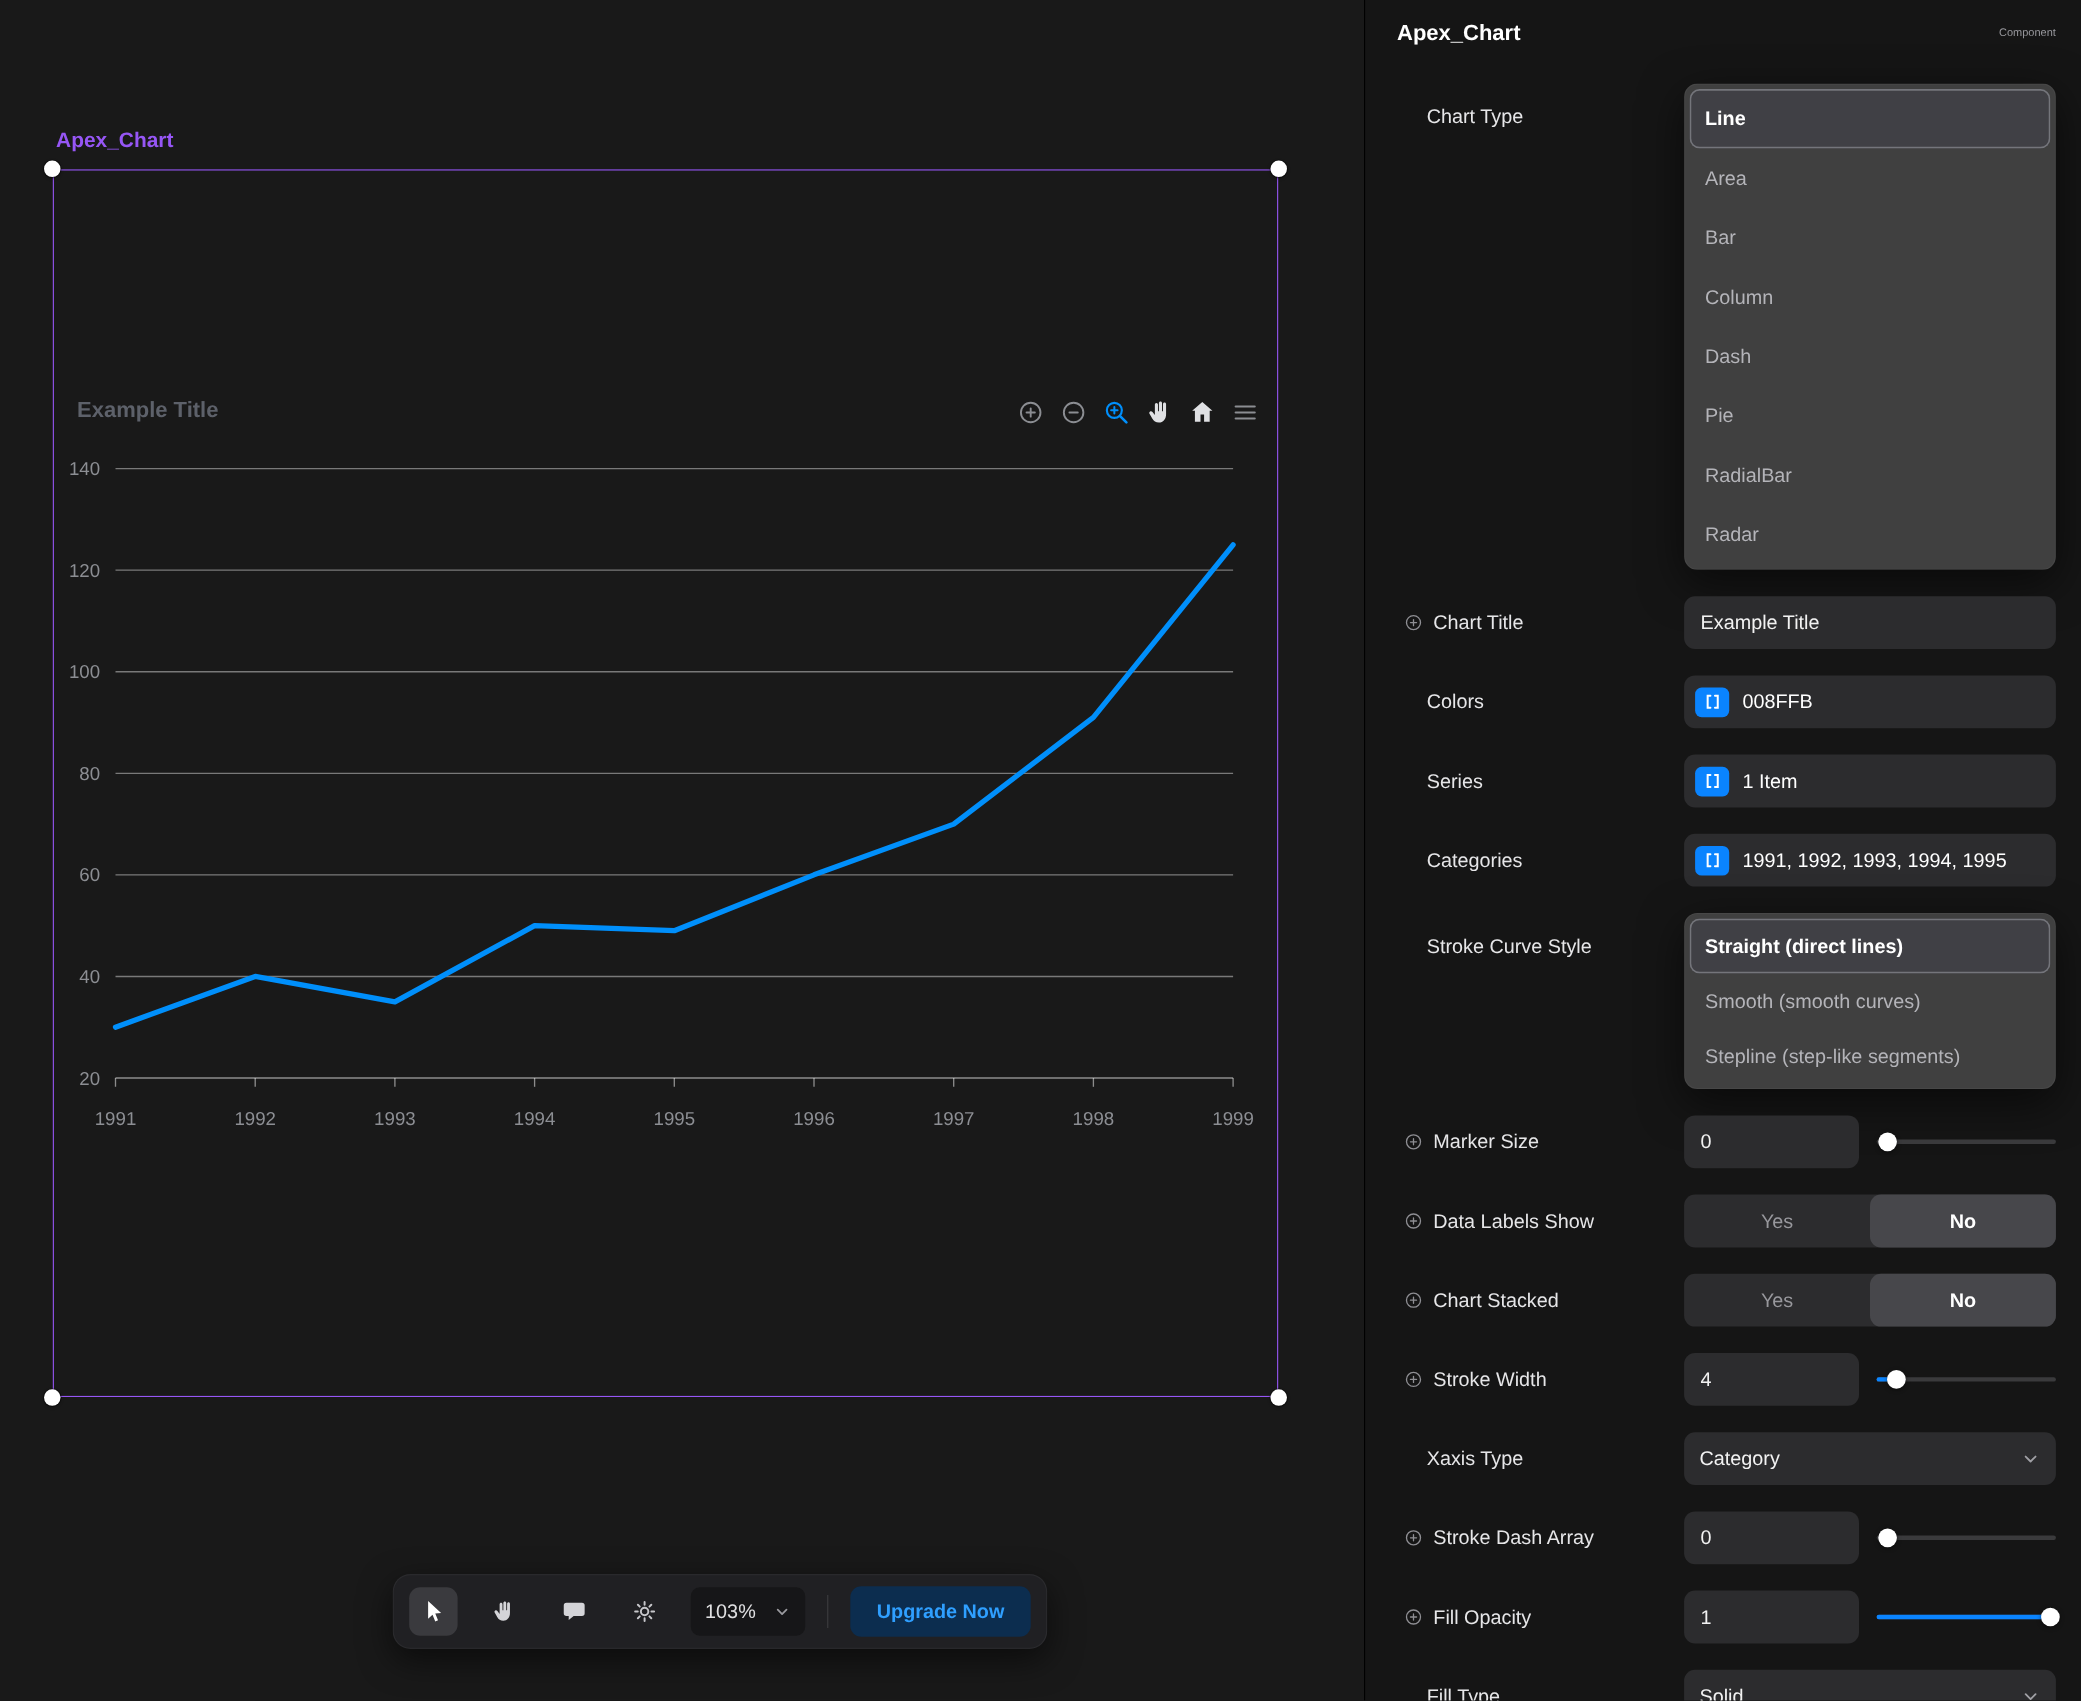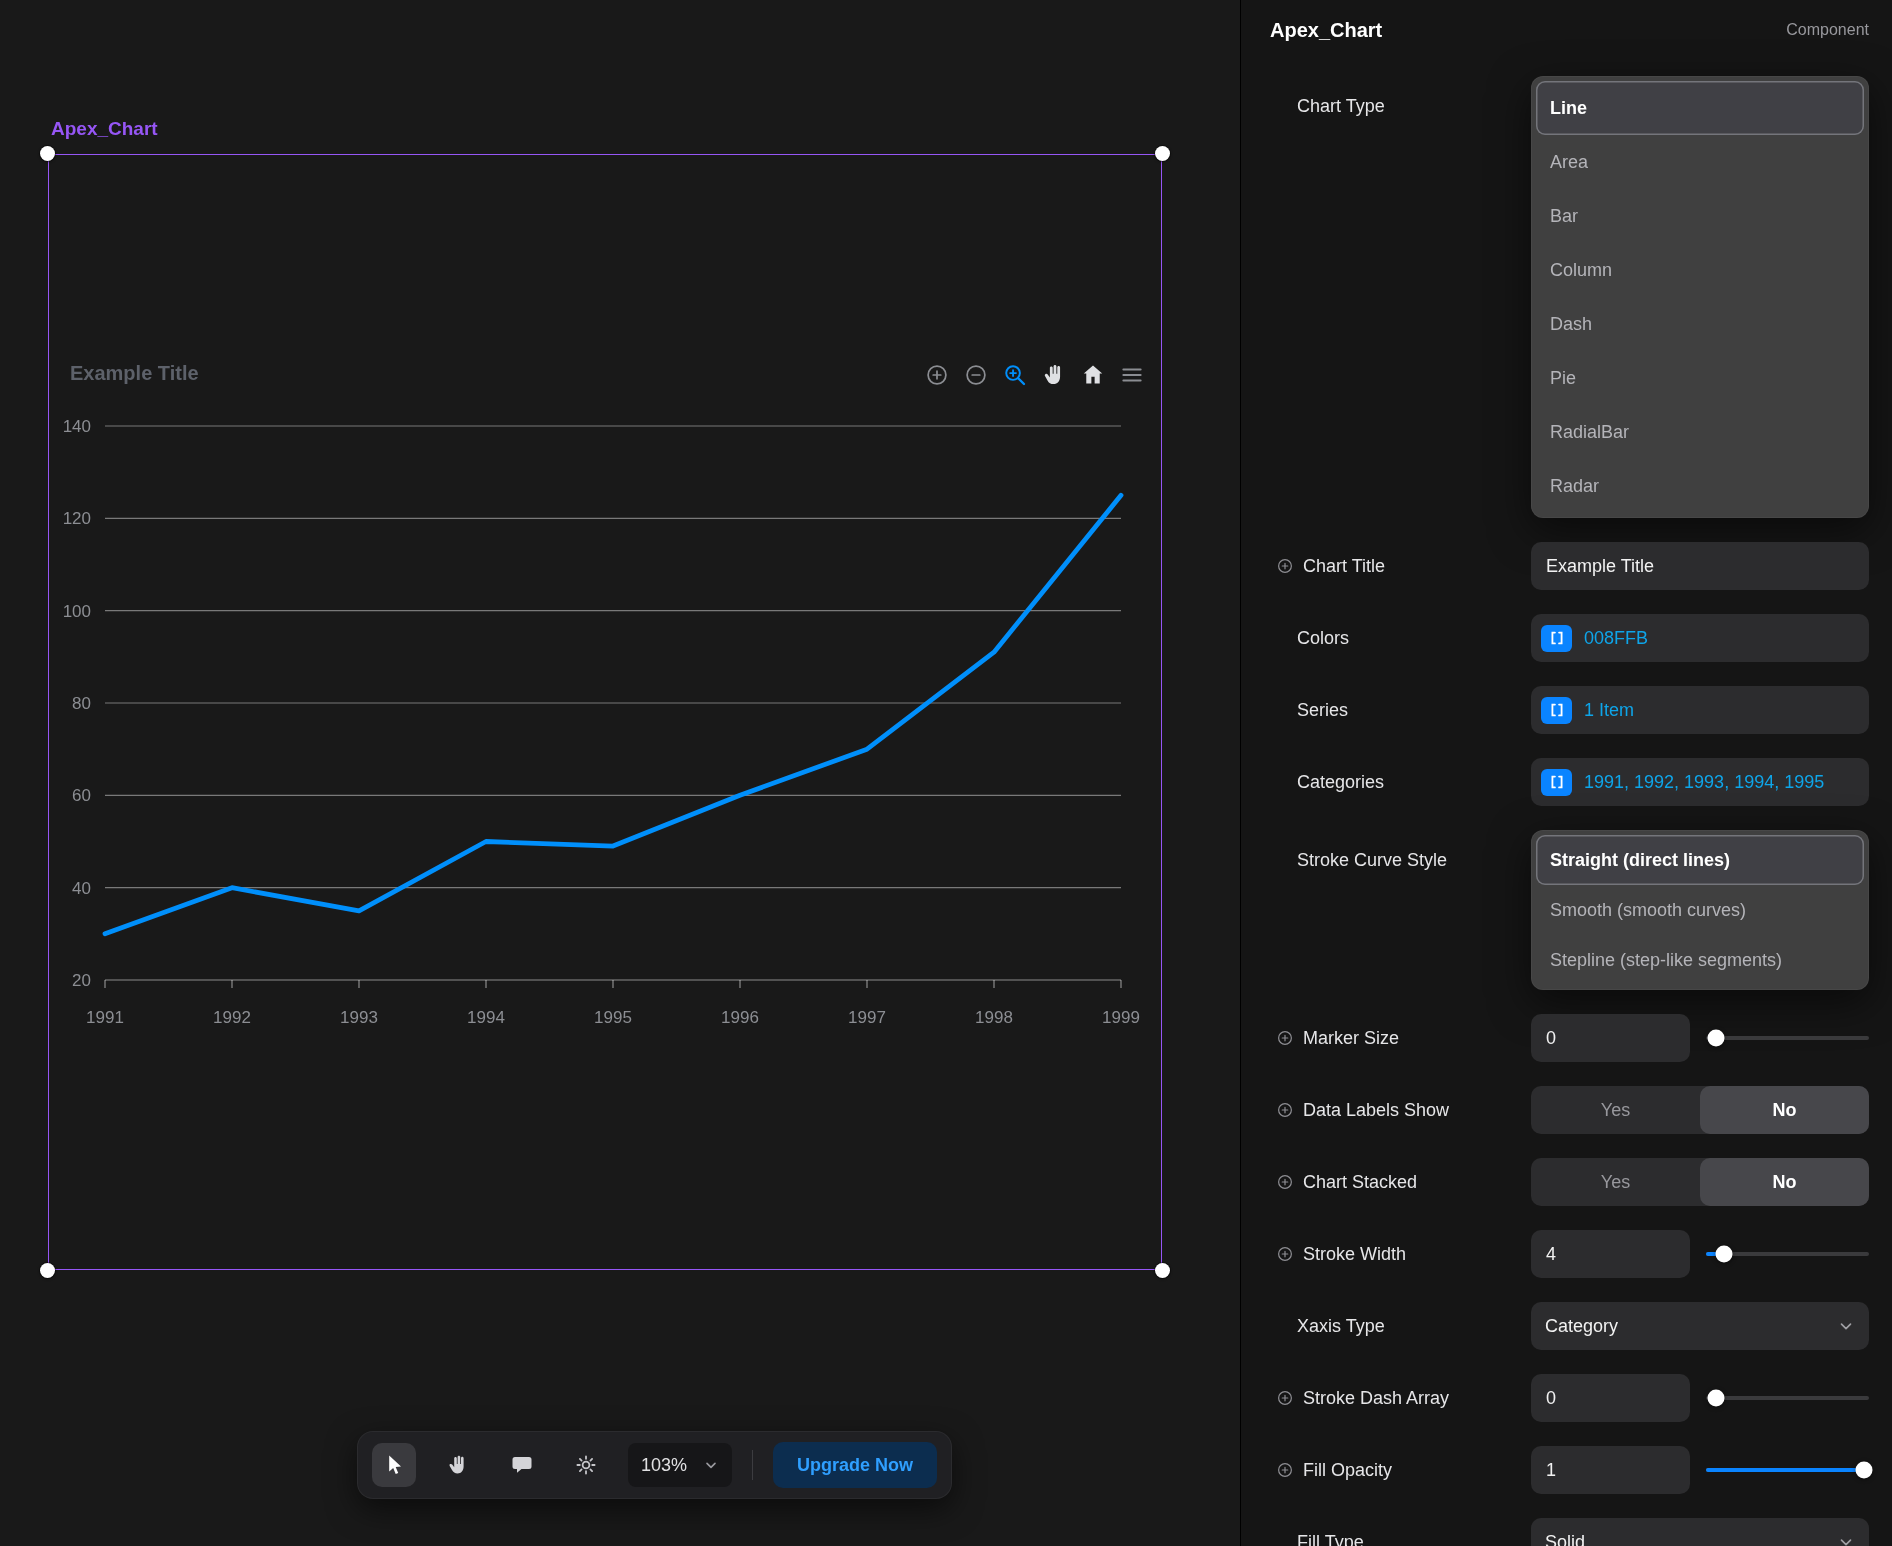--- a/index.html
+++ b/index.html
@@ -40,41 +40,41 @@
   .upgrade-btn { height:46px; padding:0 24px; background:#0c2d4f; border-radius:10px; display:flex;
     align-items:center; cursor:pointer; }
   .upgrade-btn span { color:#2f9fff; font-size:18px; font-weight:700; }
 
   
   .panel { position:absolute; left:1240px; top:0; width:652px; height:1546px; background:#151515;
     border-left:1px solid #000; }
   .panel-content { position:absolute; left:29px; top:0; width:599px; }
   .panel-header { height:60px; display:flex; align-items:center; justify-content:space-between; }
   .panel-title { font-size:20px; font-weight:700; color:#ffffff; }
-  .panel-badge { font-size:16px; color:#98989d; }
+  .panel-badge { font-size:10px; color:#98989d; }
   .rows { margin-top:16px; }
 
   .row { display:flex; align-items:center; margin-bottom:24px; }
   .row.align-top { align-items:flex-start; }
   .label-col { width:261px; flex:none; display:flex; align-items:center; }
   .row.align-top .label-col { padding-top:17px; }
   .row-label { font-size:18px; color:#e6e6e8; line-height:26px; margin-left:27px; }
   .add-icon { width:18px; height:18px; flex:none; margin-left:6px; cursor:pointer; }
   .with-add .row-label { margin-left:9px; }
   .control-col { width:338px; flex:none; display:flex; align-items:center; }
 
   .text-input { width:338px; height:48px; background:#2c2c2e; border:none; border-radius:10px;
     padding:0 15px; font-size:18px; color:#f2f2f2; font-family:inherit; outline:none; }
   .num-input { width:159px; }
 
   .chip-box { width:338px; height:48px; background:#2c2c2e; border-radius:10px; display:flex;
     align-items:center; padding:0 10px; overflow:hidden; cursor:pointer; }
   .array-chip { width:31px; height:27px; background:#0a84ff; border-radius:6px; flex:none;
     display:flex; align-items:center; justify-content:center; }
-  .chip-text { margin-left:12px; font-size:18px; color:#0ea5e9; white-space:nowrap; overflow:hidden; }
+  .chip-text { margin-left:12px; font-size:18px; color:#ffffff; white-space:nowrap; overflow:hidden; }
 
   .open-list { width:338px; background:#404040; border-radius:12px; padding:4px;
     border:1px solid rgba(255,255,255,.04);
     box-shadow:0 12px 40px rgba(0,0,0,.55); }
   .opt { height:54px; border-radius:9px; display:flex; align-items:center; padding:0 14px;
     font-size:18px; color:#b4b4b9; cursor:pointer; }
   .open-list.small .opt { height:50px; }
   .opt.selected { background:#404045; color:#fff; font-weight:700;
     box-shadow:inset 0 0 0 1.5px #74757b; }
 

